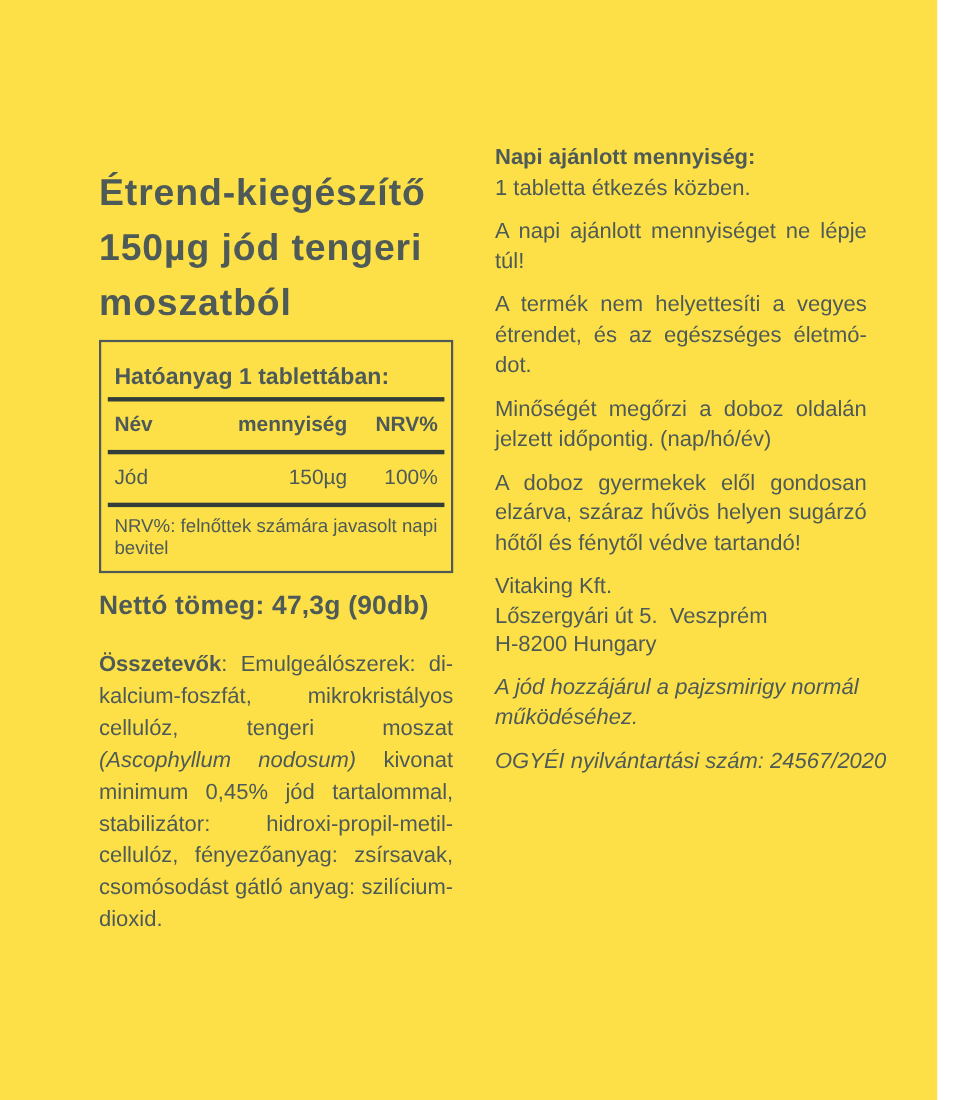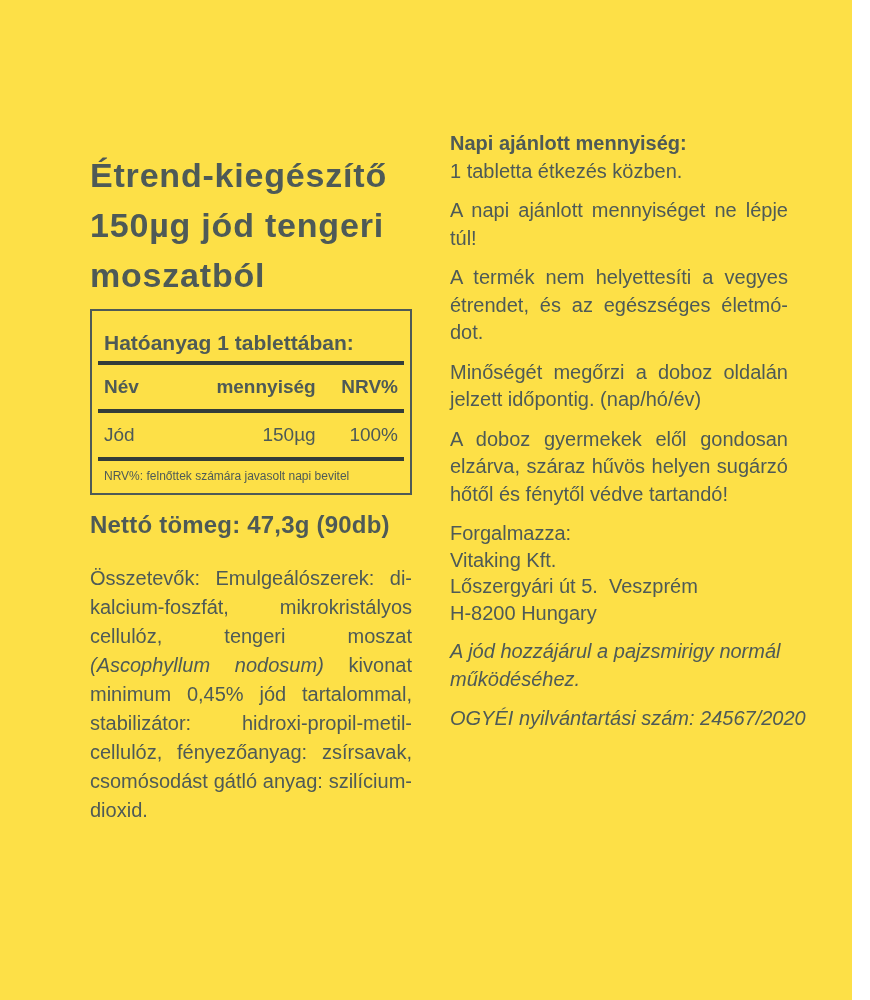--- a/index.html
+++ b/index.html
@@ -58,39 +58,39 @@
     display: flex;
     align-items: flex-end;
     padding: 11px 12px;
     font-size: 19px;
   }
   .tbl-row.head { font-weight: 700; }
   .cell-1 { flex: 0 0 30%; text-align: left; }
   .cell-2 { flex: 0 0 42%; text-align: right; }
   .cell-3 { flex: 1 1 auto; text-align: right; }
   .tbl-foot {
-    font-size: 12px;
+    font-size: 17px;
     padding: 8px 12px 10px;
   }
   .net-weight {
     margin-top: 16px;
     font-size: 24px;
     font-weight: 700;
     letter-spacing: 0.2px;
     white-space: nowrap;
   }
   .ingredients {
     margin-top: 25px;
     font-size: 20px;
     line-height: 29px;
     text-align: justify;
     hyphens: manual;
     -webkit-hyphens: manual;
   }
-  .bold   { font-weight: 400; }
+  .bold   { font-weight: 700; }
   .italic { font-style: italic; }
   
   .para {
     font-size: 20px;
     line-height: 27.5px;
     margin: 0 0 12px;
     text-align: justify;
     hyphens: manual;
     -webkit-hyphens: manual;
   }
@@ -158,21 +158,20 @@
 
     <div class="para">A napi ajánlott mennyiséget ne lép­je túl!</div>
 
     <div class="para">A termék nem helyettesíti a vegyes étrendet, és az egészséges életmó­dot.</div>
 
     <div class="para">Minőségét megőrzi a doboz olda­lán jelzett időpontig. (nap/hó/év)</div>
 
     <div class="para">A doboz gyermekek elől gondosan elzárva, száraz hűvös helyen sugár­zó hőtől és fénytől védve tartandó!</div>
 
     <div class="address">
-      <div class="addr-line">Forgalmazza:</div>
       <div class="addr-line">Vitaking Kft.</div>
       <div class="addr-line">Lőszergyári út 5.&nbsp; Veszprém</div>
       <div class="addr-line">H-8200 Hungary</div>
     </div>
 
     <div class="para claim">A jód hozzájárul a pajzsmirigy normál működéséhez.</div>
 
     <div class="para registration">OGYÉI nyilvántartási szám: 24567/2020</div>
 
   </div>

